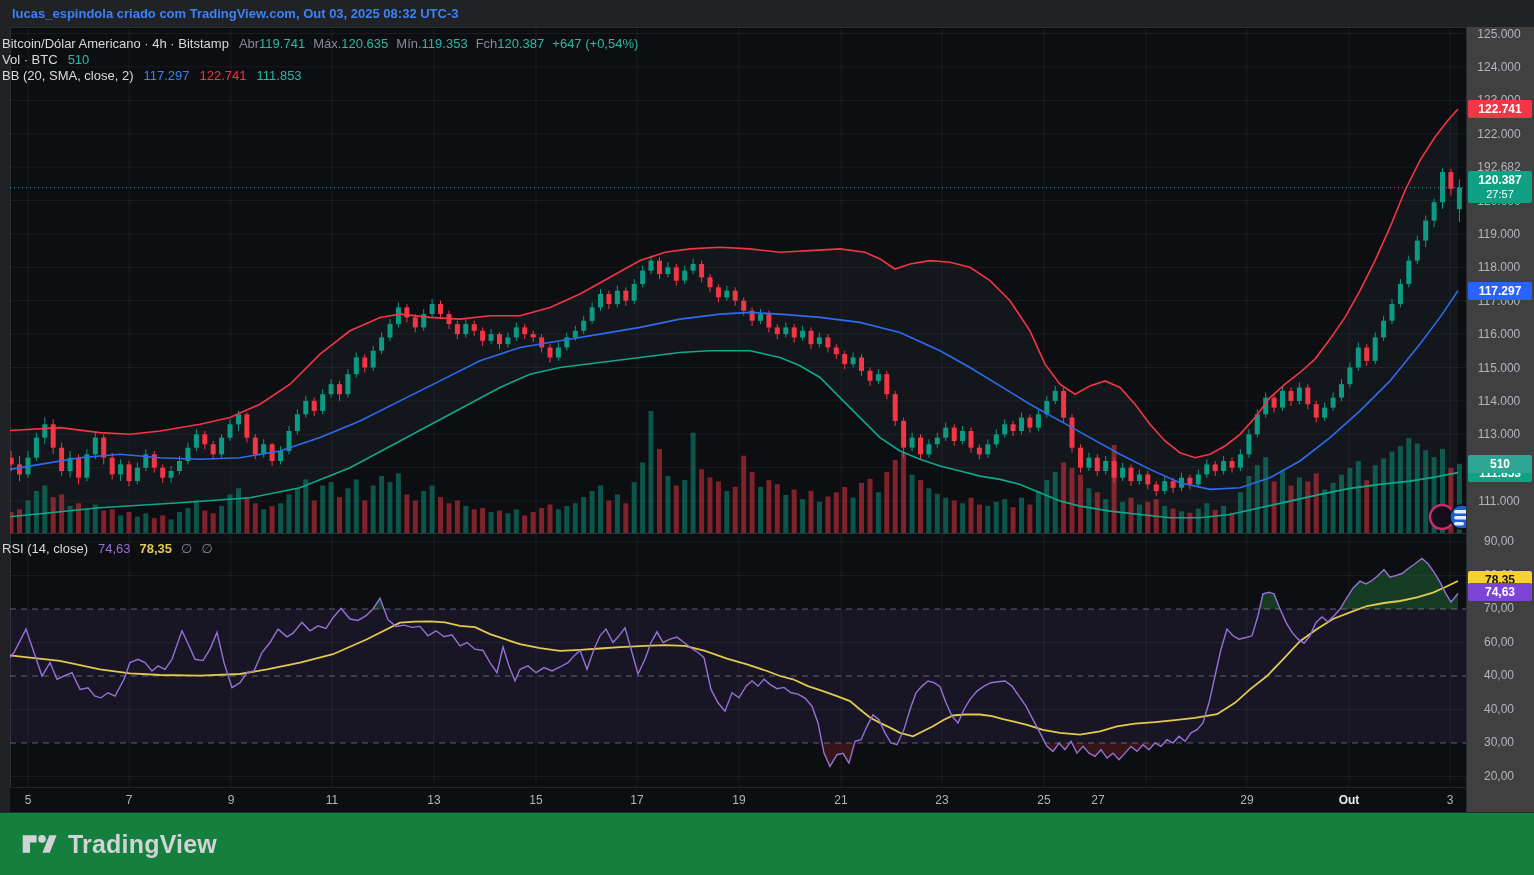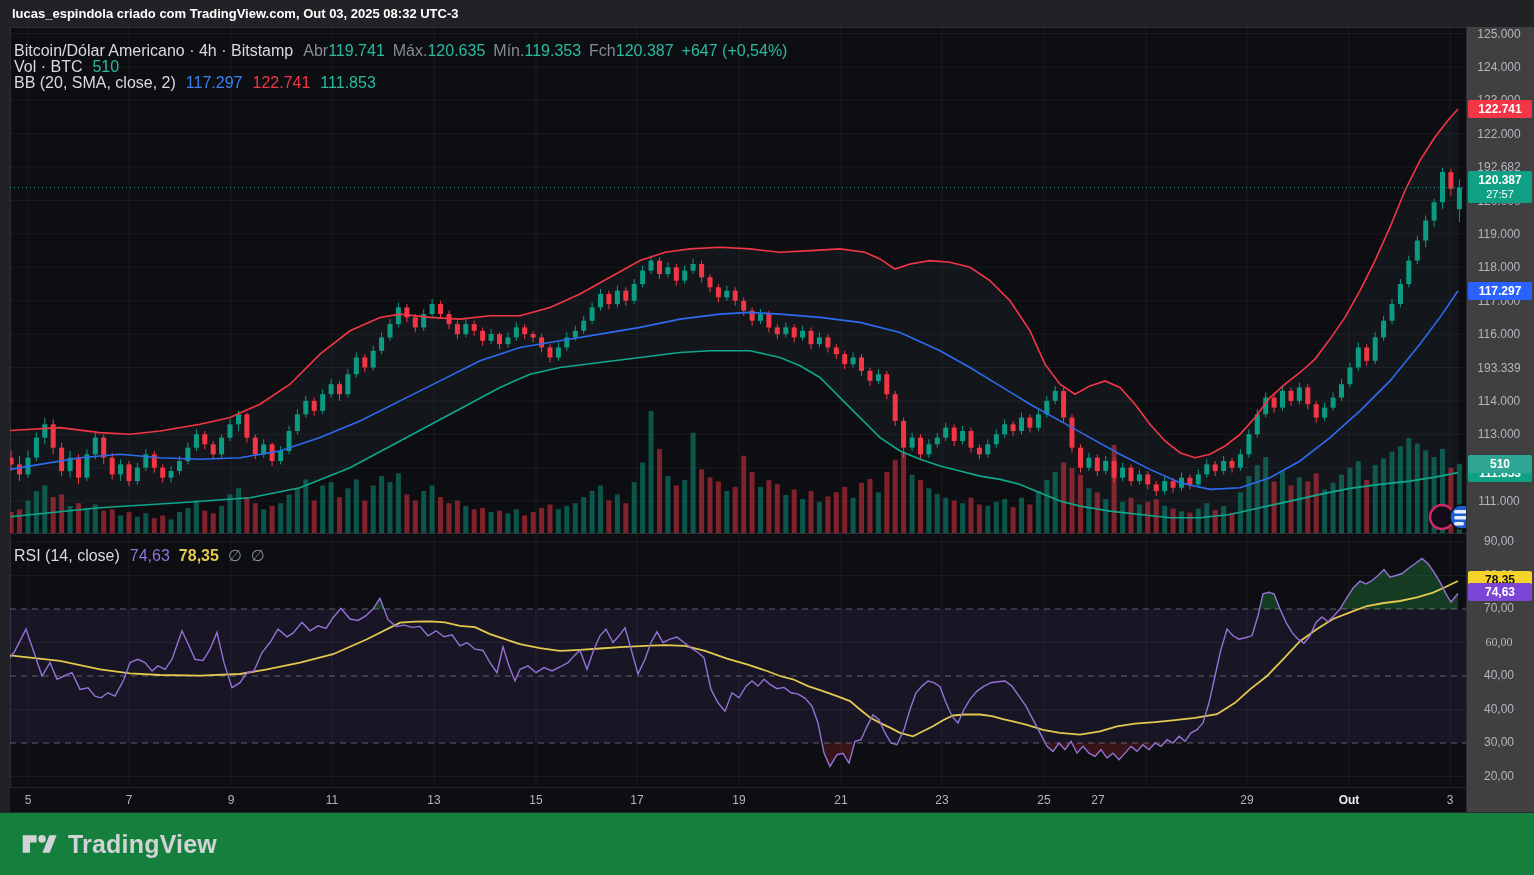--- a/index.html
+++ b/index.html
@@ -1,40 +1,40 @@
 <!DOCTYPE html>
 <html><head>
 <meta charset="utf-8">
 <style>
   html,body{margin:0;padding:0;background:#101114;}
   #root{position:relative;width:1534px;height:875px;background:#0d0e12;overflow:hidden;
         font-family:"Liberation Sans","DejaVu Sans",sans-serif;-webkit-font-smoothing:antialiased;}
   .topbar{position:absolute;left:0;top:0;width:1534px;height:27px;background:#212226;
           border-bottom:1px solid #2a2d35;display:flex;align-items:center;}
-  .topbar span{margin-left:12px;font-size:13px;font-weight:700;color:#ffffff;}
+  .topbar span{margin-left:12px;font-size:13px;font-weight:700;color:#3b82f6;}
   .leftmargin{position:absolute;left:0;top:27px;width:10px;height:785px;background:#212226;
           border-right:1px solid #2a2d35;}
   .bottombar{position:absolute;left:0;top:812px;width:1534px;height:63px;background:#15803d;
           border-top:1px solid #2a2d35;}
   .tvlogo{position:absolute;left:22px;top:16px;display:flex;align-items:center;gap:11px;cursor:pointer;}
   .tvlogo-text{font-size:25px;font-weight:700;color:#d2d3d6;letter-spacing:.2px;}
   svg.pane{position:absolute;left:10px;display:block;}
   #main-pane{top:27px;}
   #rsi-pane{top:533px;border-top:1px solid #2e313a;}
   .axis-panel{position:absolute;left:1466px;top:27px;width:68px;height:785px;background:#404040;
           border-left:1px solid #2a2d35;cursor:ns-resize;}
   .axis-label{position:absolute;left:0;width:64px;text-align:center;font-size:12px;color:#b2b5bd;}
   .tag{position:absolute;left:1px;width:64px;text-align:center;font-size:12px;font-weight:700;
        color:#fff;border-radius:2px;padding:2px 0;line-height:14px;}
   .tag .sub{font-weight:400;font-size:11px;}
   .time-strip{position:absolute;left:10px;top:787px;width:1456px;height:25px;background:#0d0e12;
        border-top:1px solid #22252c;cursor:ew-resize;}
   .time-label{position:absolute;top:5px;transform:translateX(-50%);font-size:12px;color:#b2b5bd;}
   .time-label.major{color:#eceded;font-weight:700;}
-  .legend{position:absolute;left:14px;font-size:16px;line-height:16px;white-space:nowrap;margin-top:7px;}
+  .legend{position:absolute;left:2px;font-size:13px;line-height:16px;white-space:nowrap;}
   #legend-main{top:36px;}
   #legend-rsi{top:541px;}
   .lg-title{color:#d9dadc;cursor:pointer;}
   .lg-k{color:#868b94;margin-left:8px;}
   .lg-k.first{margin-left:10px;}
   .lg-up{color:#2cb9a2;}
   .lg-blue{color:#3b82f6;}
   .lg-red{color:#f23645;}
   .lg-teal{color:#2cb9a2;}
   .lg-purple{color:#9472d6;}
@@ -696,29 +696,29 @@
       <div class="axis-label" style="top: -0.5px;">125.000</div>
       <div class="axis-label" style="top: 32.9px;">124.000</div>
       <div class="axis-label" style="top: 66.3px;">123.000</div>
       <div class="axis-label" style="top: 99.7px;">122.000</div>
       <div class="axis-label" style="top: 133.1px;">192.682</div>
       <div class="axis-label" style="top: 166.5px;">120.000</div>
       <div class="axis-label" style="top: 199.9px;">119.000</div>
       <div class="axis-label" style="top: 233.3px;">118.000</div>
       <div class="axis-label" style="top: 266.7px;">117.000</div>
       <div class="axis-label" style="top: 300.1px;">116.000</div>
-      <div class="axis-label" style="top: 333.5px;">193.339</div>
+      <div class="axis-label" style="top: 333.5px;">115.000</div>
       <div class="axis-label" style="top: 366.9px;">114.000</div>
       <div class="axis-label" style="top: 400.3px;">113.000</div>
       <div class="axis-label" style="top: 433.7px;">112.000</div>
       <div class="axis-label" style="top: 467.1px;">111.000</div>
       <div class="axis-label" style="top: 507px;">90,00</div>
       <div class="axis-label" style="top: 540.5px;">80,00</div>
       <div class="axis-label" style="top: 574px;">70,00</div>
-      <div class="axis-label" style="top: 607.5px; font-family: Liberation Serif, serif;">60,00</div>
+      <div class="axis-label" style="top: 607.5px;">60,00</div>
       <div class="axis-label" style="top: 641px;">40,00</div>
       <div class="axis-label" style="top: 674.5px;">40,00</div>
       <div class="axis-label" style="top: 708px;">30,00</div>
       <div class="axis-label" style="top: 741.5px;">20,00</div>
       <div class="tag" style="background: rgb(242, 54, 69); top: 72.9506px;">122.741</div>
       <div class="tag" style="background: rgb(41, 98, 255); top: 254.78px;">117.297</div>
       <div class="tag" style="background: rgb(16, 161, 132); top: 436.61px;">111.853</div>
       <div class="tag" style="background: rgb(47, 166, 147); top: 427.844px;">510</div>
       <div class="tag" style="background: rgb(16, 161, 132); top: 143.574px;">120.387<div class="sub">27:57</div></div>
       <div class="tag" style="background: rgb(245, 211, 40); color: rgb(17, 17, 17); top: 544.028px;">78,35</div>

